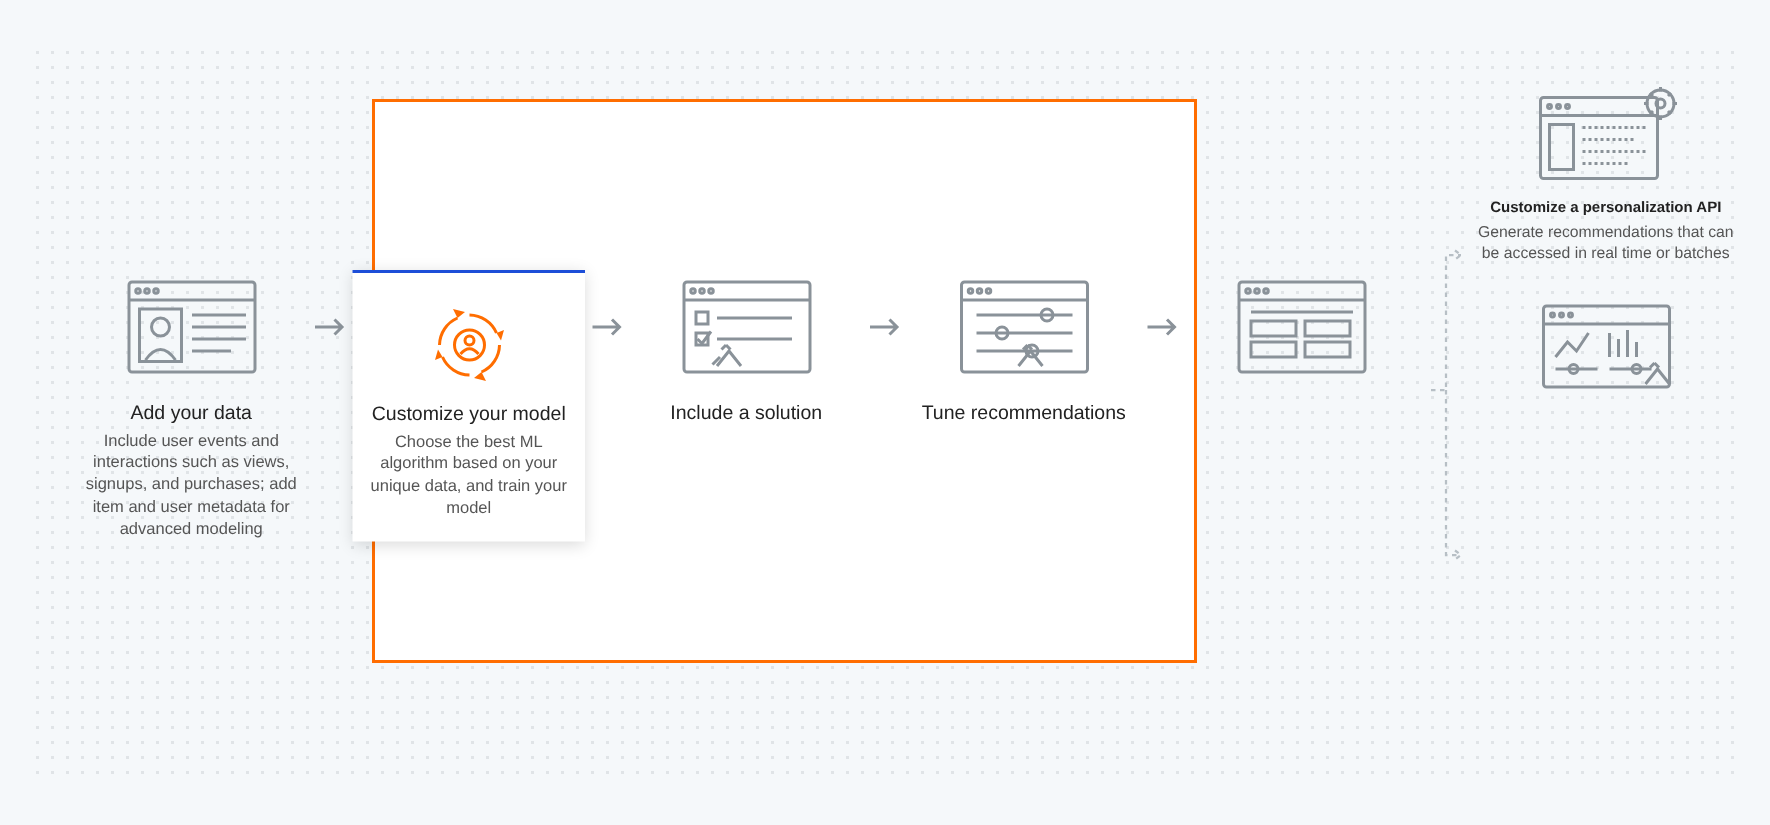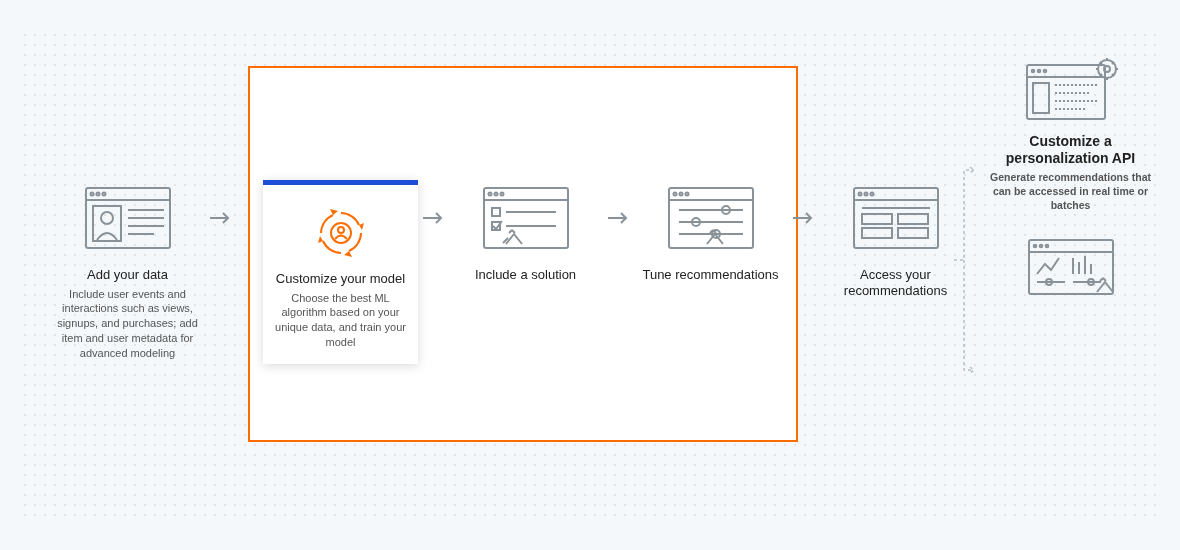--- a/index.html
+++ b/index.html
@@ -5,29 +5,29 @@
 * { margin:0; padding:0; box-sizing:border-box; }
 body { font-family: -apple-system, "Segoe UI", Helvetica, Arial, sans-serif; background:#f5f8fa; width:1180px; height:550px; overflow:hidden; }
 .canvas { width:1180px; height:550px; position:relative; padding:30px 20px; }
 .dots { position:absolute; inset:30px 20px; background-image: radial-gradient(circle, #e0e4e7 1px, transparent 1px); background-size:10px 10px; z-index:0; }
 .frame { position:absolute; left:248px; top:66px; width:550px; height:376px; border:2px solid #ff6d00; background:#fff; z-index:1; }
 .row { position:absolute; top:180px; left:50px; right:0; display:flex; align-items:flex-start; z-index:2; }
 .step { width:155px; text-align:center; padding:0 5px; }
 .step h3 { font-size:13px; font-weight:400; color:#222; margin-bottom:4px; line-height:1.2; }
 .step p { font-size:11px; color:#555; line-height:1.35; }
 .iconbox { width:100px; height:75px; margin:0 auto 12px; display:flex; align-items:center; justify-content:center; }
-.card { background:#fff; border-top:5px solid #1d4ed8; box-shadow:0 2px 10px rgba(0,0,0,.15); padding:18px 10px 14px;margin-left:28px; }
+.card { background:#fff; border-top:2px solid #1d4ed8; box-shadow:0 2px 10px rgba(0,0,0,.15); padding:18px 10px 14px; }
 .card .iconbox { height:60px; margin-bottom:8px; }
 .arrow { width:30px; height:75px; display:flex; align-items:center; justify-content:center; margin-top:0; }
 .arrow svg { width:24px; height:14px; }
 .right-col { position:absolute; right:22px; top:55px; width:175px; z-index:2; display:flex; flex-direction:column; gap:20px; }
 .right-item { text-align:center; }
 .right-item .iconbox { width:100px; height:70px; margin:0 auto 8px; }
-.right-item h4 { font-size:14px; font-weight:700; color:#222; margin-bottom:3px; line-height:1.2; }
-.right-item p { font-size:10.5px; color:#555; line-height:1.35;font-weight:bold; }
+.right-item h4 { font-size:10px; font-weight:700; color:#222; margin-bottom:3px; line-height:1.2; }
+.right-item p { font-size:10.5px; color:#555; line-height:1.35; }
 .branch { position:absolute; right:200px; top:150px; width:28px; height:250px; z-index:2; }
 .ic { stroke:#8a9299; stroke-width:2; fill:none; }
 .ic-orange { stroke:#ff6d00; stroke-width:2; fill:none; }
 </style>
 </head>
 <body>
 
 <div class="canvas">
   <div class="dots"></div>
   <div class="frame"></div>
@@ -147,21 +147,20 @@
           <circle class="ic" cx="14" cy="14" r="1.5"></circle>
             <circle class="ic" cx="20" cy="14" r="1.5"></circle>
             <circle class="ic" cx="26" cy="14" r="1.5"></circle>
           <line class="ic" x1="16" y1="28" x2="84" y2="28"></line>
           <rect class="ic" x="16" y="34" width="30" height="10"></rect>
           <rect class="ic" x="52" y="34" width="30" height="10"></rect>
           <rect class="ic" x="16" y="48" width="30" height="10"></rect>
           <rect class="ic" x="52" y="48" width="30" height="10"></rect>
         </svg>
       </div>
-      <h3>Access your recommendations</h3>
       <p></p>
     </div>
   </div>
 
   <div class="branch">
     <svg width="28" height="250" viewBox="0 0 28 250">
       <path stroke="#b7bfc5" stroke-width="1.5" fill="none" stroke-dasharray="3 3" d="M2 110 h10 V20 h10 M18 17 l4 3 -4 3"></path>
       <path stroke="#b7bfc5" stroke-width="1.5" fill="none" stroke-dasharray="3 3" d="M12 110 V220 h10 M18 217 l4 3 -4 3"></path>
     </svg>
   </div>

